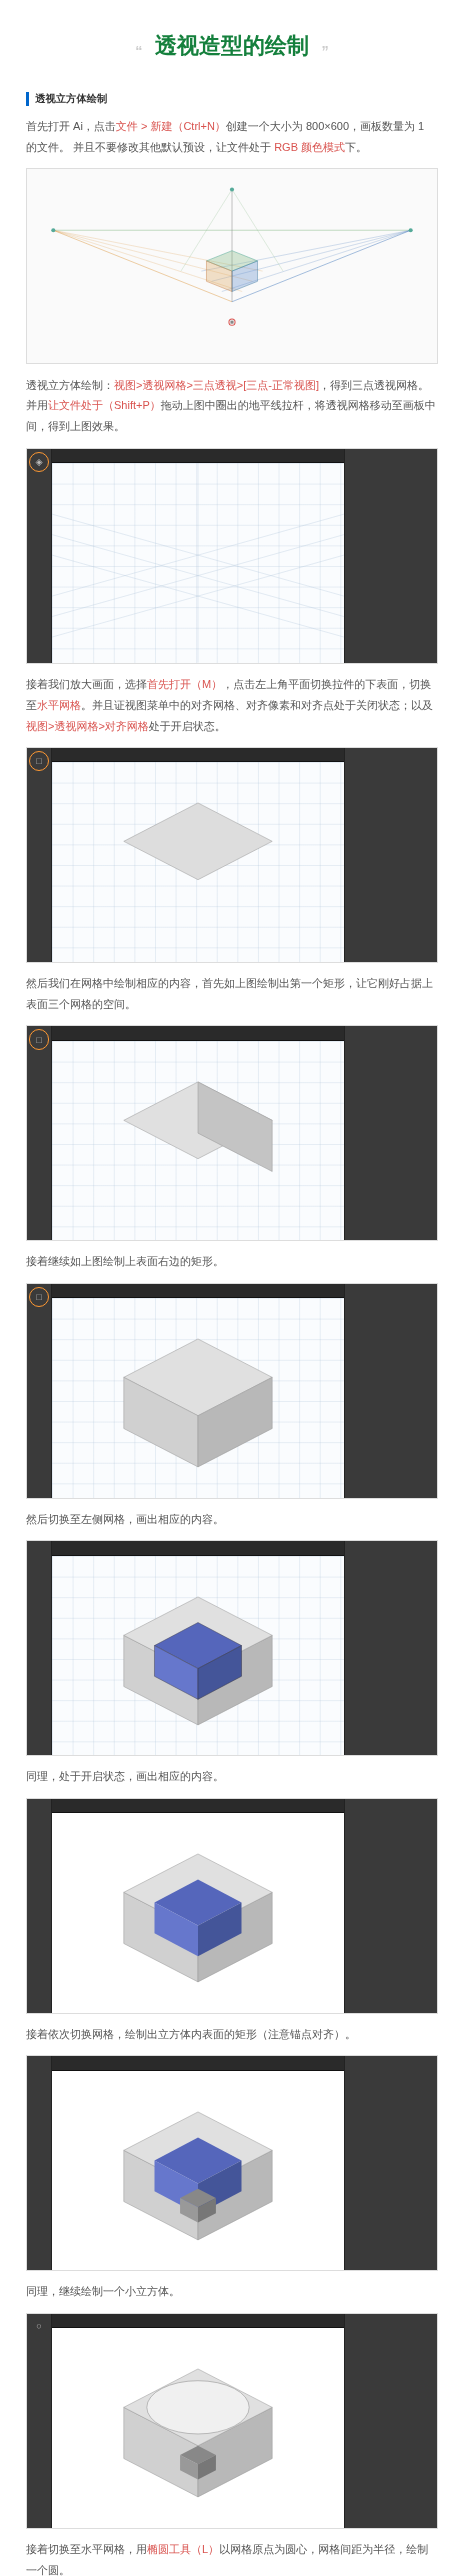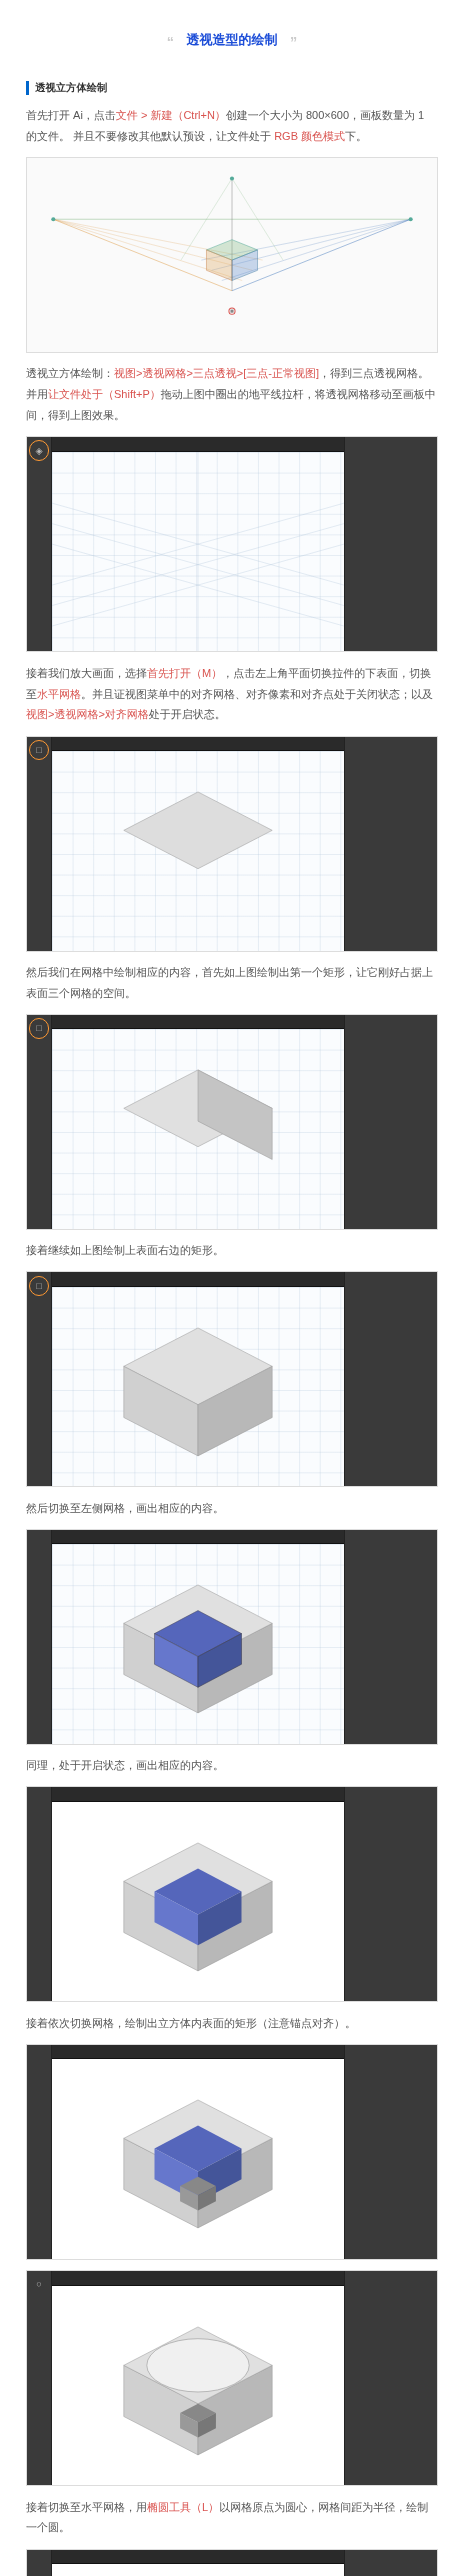--- a/index.html
+++ b/index.html
@@ -1,20 +1,20 @@
 <!DOCTYPE html>
 <html style="font-size:8.2px"><head>
 <meta charset="utf-8">
 <style>
 * { margin: 0; padding: 0; box-sizing: border-box; }
 body { background: #e8e8e8; font-family: "Microsoft YaHei", sans-serif; }
 .page { width: 464px; margin: 0 auto; background: #fff; padding: 20.6px 26px 31px; }
 .title-section { text-align: center; padding: 10.3px 0 15.5px; }
 .title-section .quote-left, .title-section .quote-right { color: #ccc; font-size: 14.4px; font-weight: bold; vertical-align: middle; }
-.title-section h1 { display: inline-block; font-size: 13px; font-weight: bold; color: #1d4ed8; margin: 0 10.3px; }
+.title-section h1 { display: inline-block; font-size: 22px; font-weight: bold; color: #15803d; margin: 0 10.3px; }
 .section-header { border-left: 3.1px solid #0066cc; padding-left: 6.2px; margin: 15.5px 0 10.3px; }
 .section-header h2 { font-size: 10.3px; font-weight: bold; color: #333; }
 .paragraph { font-size: 11px; line-height: 1.9; color: #555; margin: 8.2px 0; }
 .keyword { color: #d9534f; }
 .figure { width: 100%; margin: 10.3px 0; background: #f5f5f5; border: 0.5px solid #ddd; position: relative; overflow: hidden; }
 .figure-perspective { height: 196px; background: #fafafa; }
 .figure-ui { height: 216px; background: #323232; }
 .ui-sidebar-left { position: absolute; left: 0; top: 0; width: 25px; height: 100%; background: #3a3a3a; border-right: 0.5px solid #222; }
 .ui-sidebar-right { position: absolute; right: 0; top: 0; width: 93px; height: 100%; background: #3a3a3a; border-left: 0.5px solid #222; }
 .ui-topbar { position: absolute; left: 0; top: 0; width: 100%; height: 14.4px; background: #2a2a2a; border-bottom: 0.5px solid #111; }
@@ -201,20 +201,21 @@
         <polygon points="285,130 370,175 285,220 200,175" fill="#5566bb"></polygon>
         <polygon points="200,175 285,220 285,280 200,235" fill="#6677cc"></polygon>
         <polygon points="370,175 285,220 285,280 370,235" fill="#445599"></polygon>
         <polygon points="285,230 320,248 285,266 250,248" fill="#888"></polygon>
         <polygon points="250,248 285,266 285,296 250,278" fill="#999"></polygon>
         <polygon points="320,248 285,266 285,296 320,278" fill="#777"></polygon>
       </svg>
     </div>
   </div>
 
+  <p class="paragraph">同理，继续绘制一个小立方体。</p>
 
   <div class="figure figure-ui">
     <div class="ui-topbar"></div>
     <div class="ui-sidebar-left">
       <div class="tool-icon">
           <span>○</span>
         </div>
     </div>
     <div class="ui-sidebar-right"></div>
     <div class="ui-canvas">

